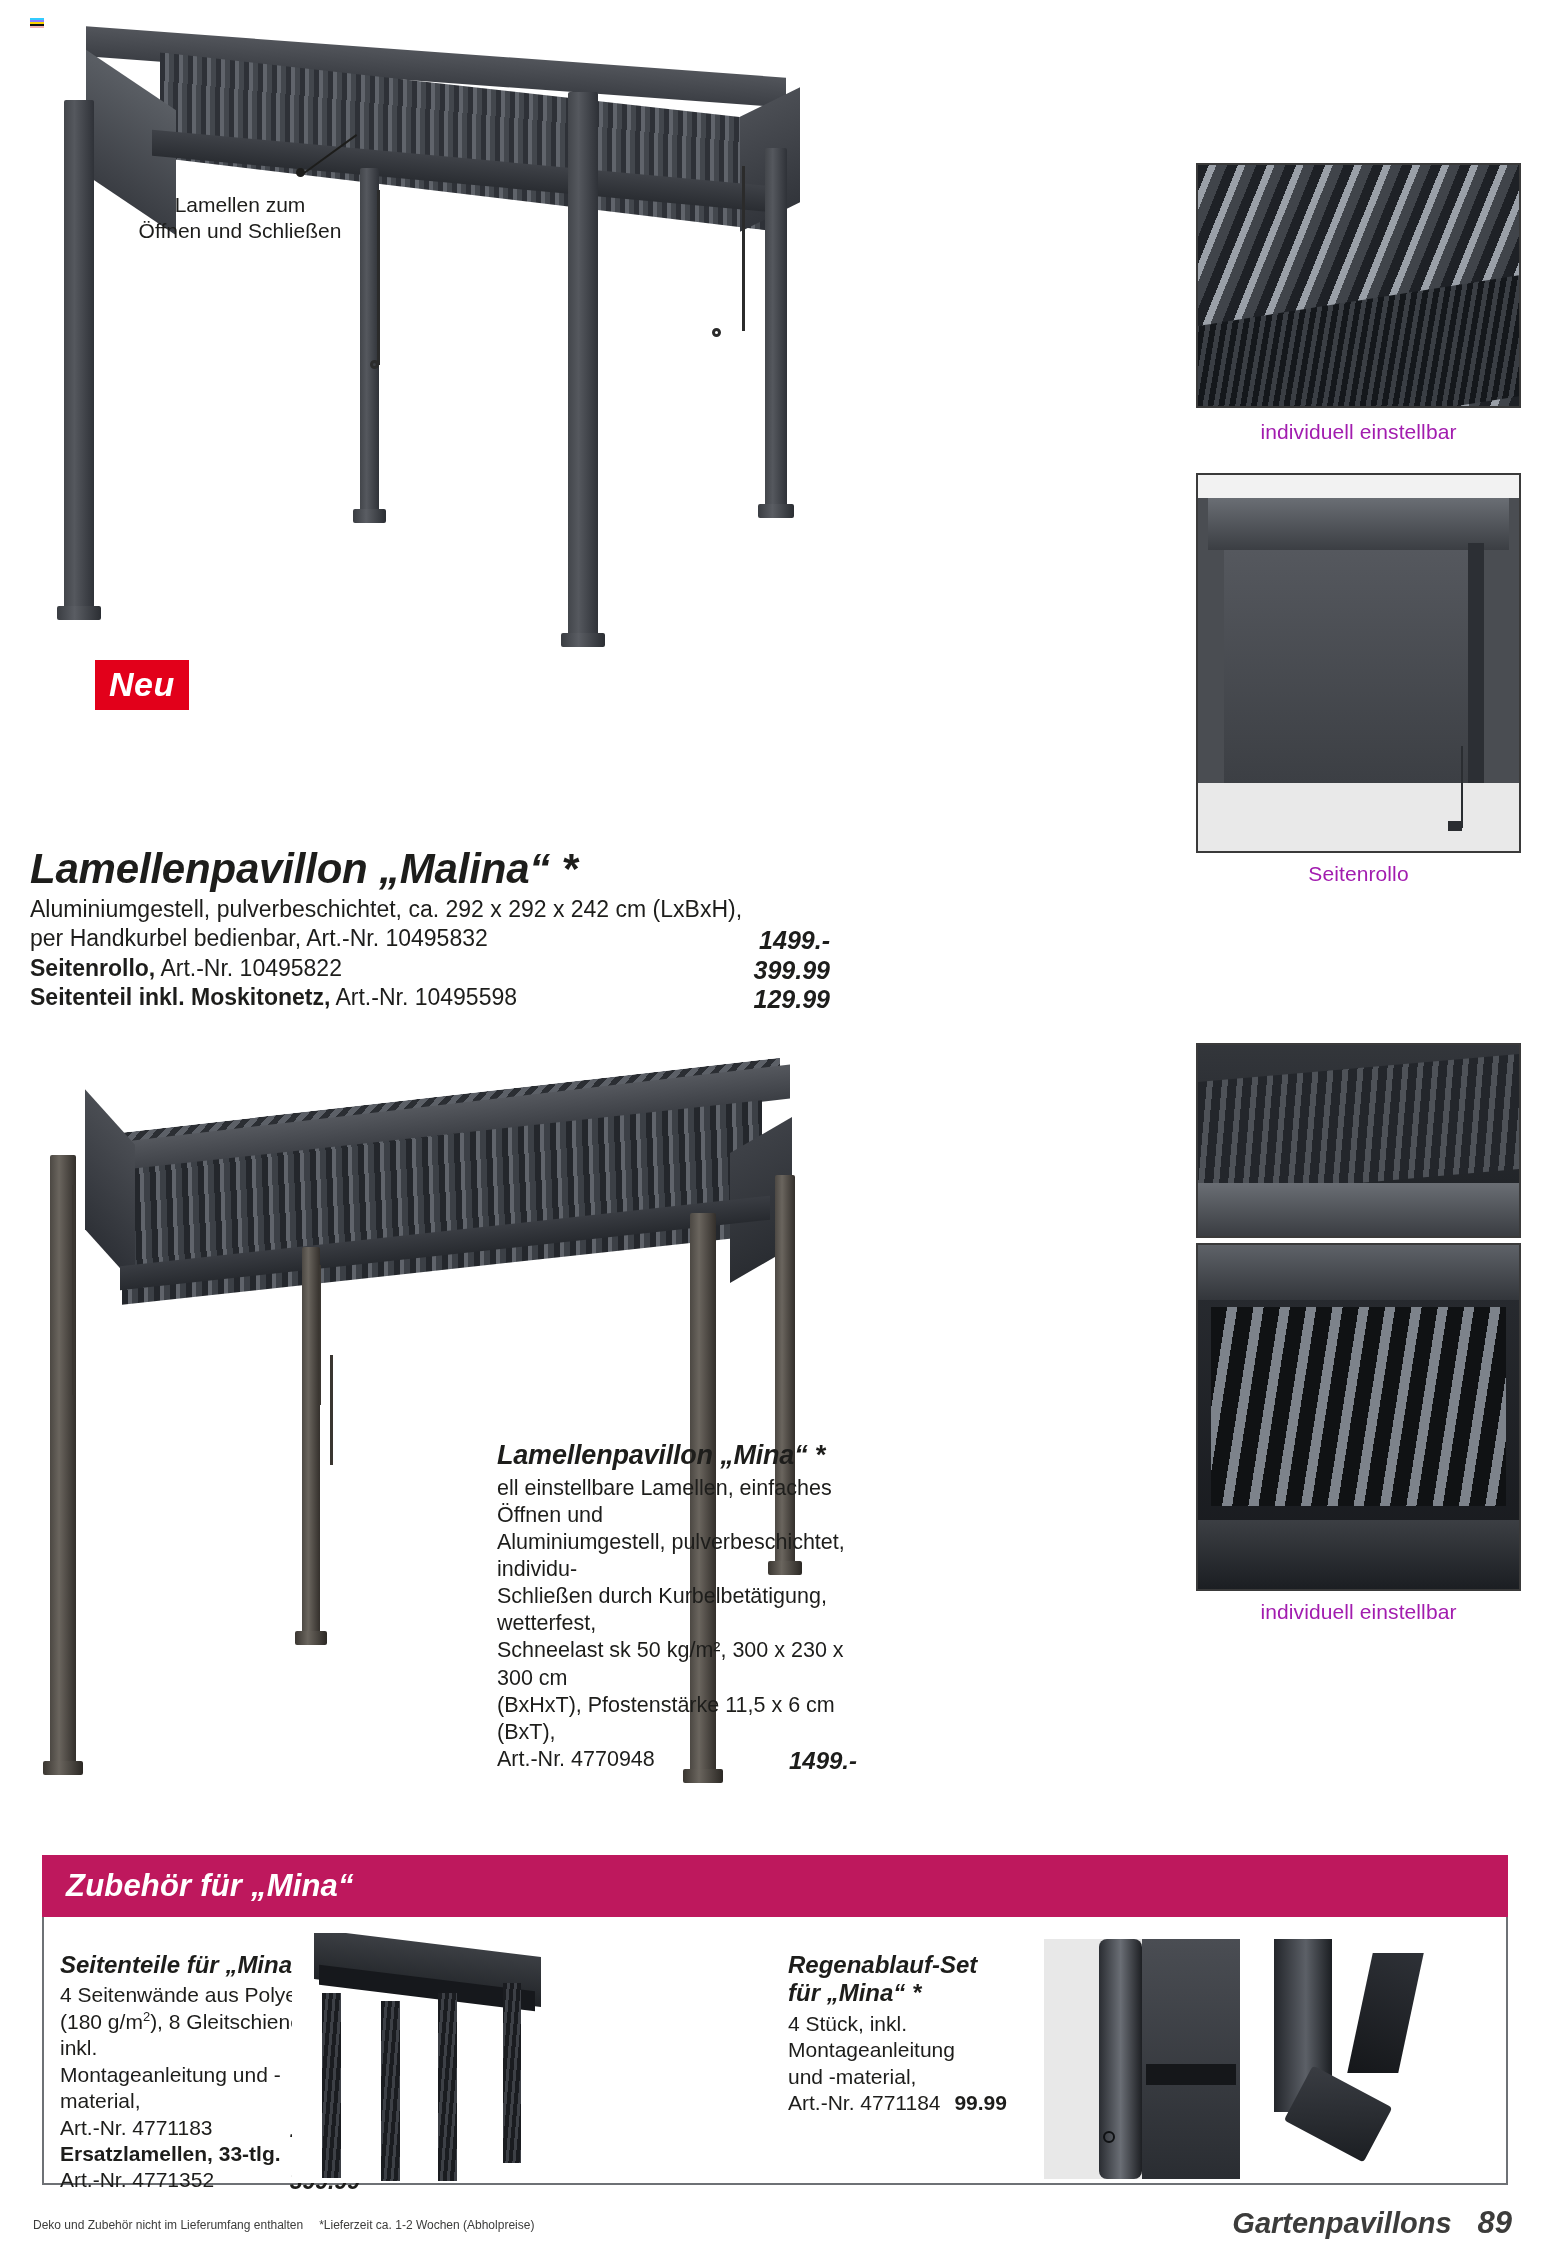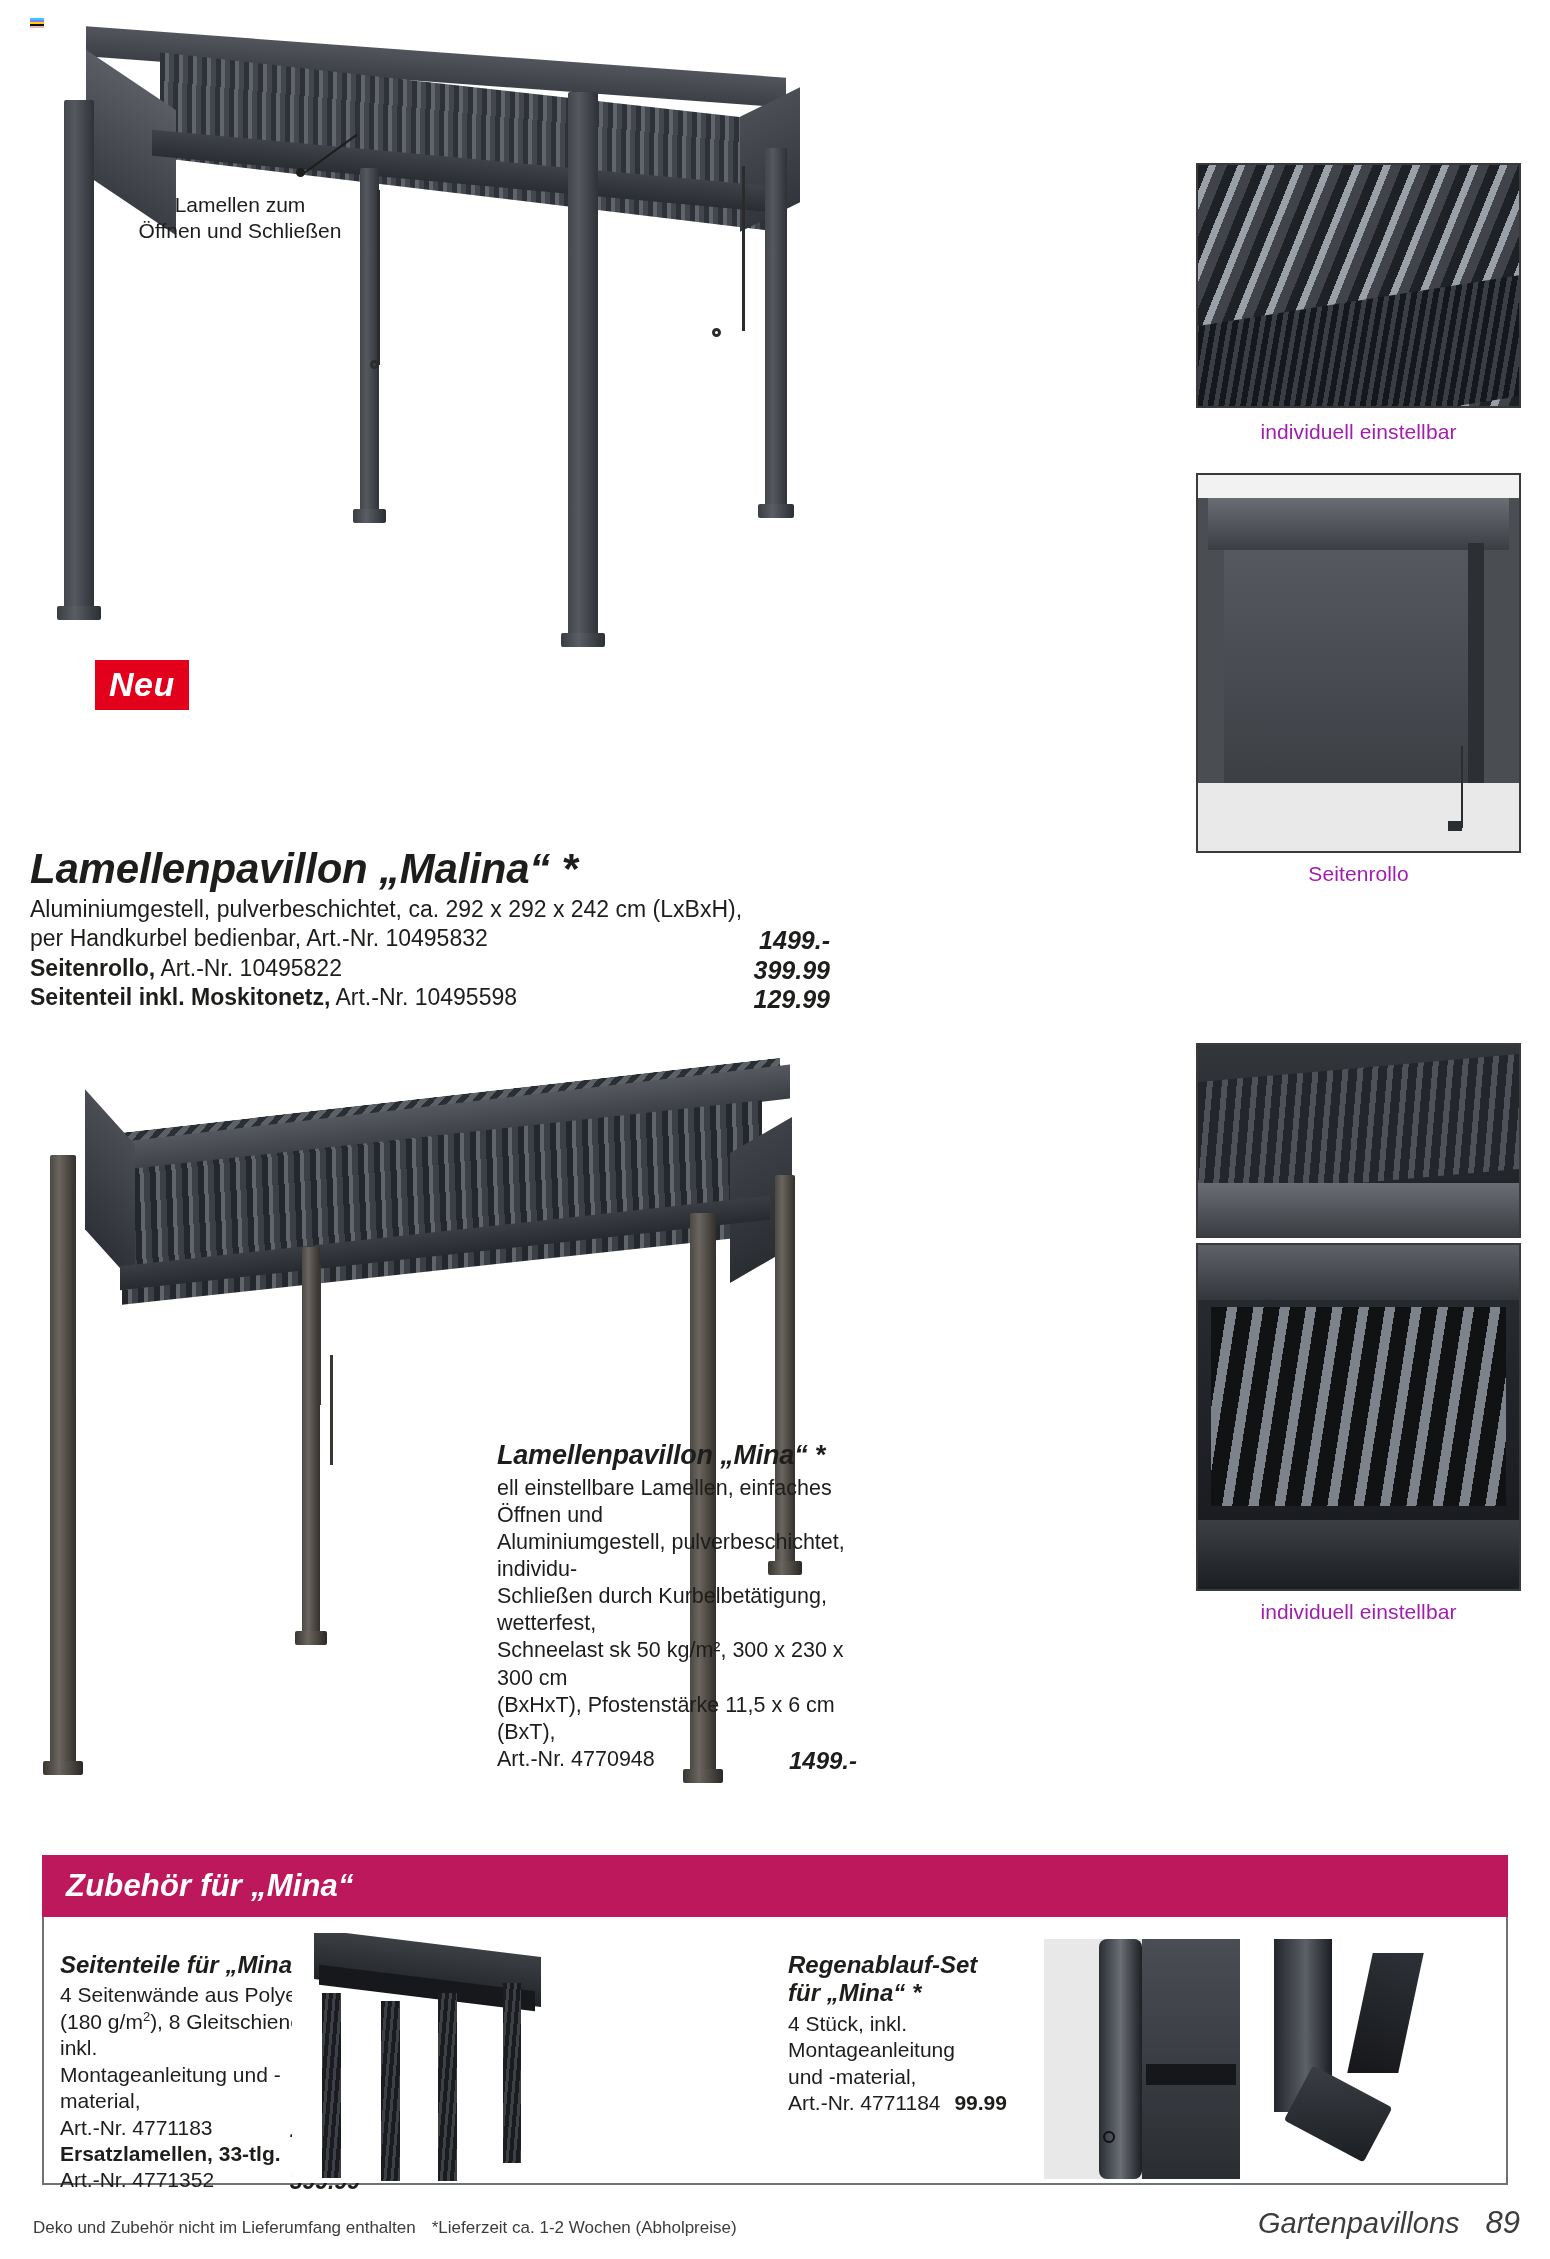--- a/index.html
+++ b/index.html
@@ -101,25 +101,25 @@
     border:2px solid #6e7175; border-top:none;
   }
   .acc-col { position:absolute; top:34px; }
   .acc-title { font-weight:bold; font-style:italic; font-size:24px; line-height:1.18; }
   .acc-text { font-size:21px; line-height:1.26; margin-top:3px; }
   .acc-text .price { font-size:23px; }
   .sup { font-size:0.62em; vertical-align:super; }
 
   
   .footer-left {
-    position:absolute; left:33px; top:2218px; font-size:17px; color:#3c3c3b; white-space:nowrap;
+    position:absolute; left:33px; top:2218px; font-size:12px; color:#3c3c3b; white-space:nowrap;
   }
   .footer-left .gap { display:inline-block; width:16px; }
   .footer-right {
-    position:absolute; right:30px; top:2205px; font-weight:normal; font-style:italic;
+    position:absolute; right:38px; top:2205px; font-weight:bold; font-style:italic;
     font-size:29px; color:#3c3c3b; white-space:nowrap;
   }
   .footer-right .pg { margin-left:26px; font-size:31px; }
 
   
   .hero2 { position:absolute; left:30px; top:1035px; width:830px; height:790px; }
   .zigzag {
     position:absolute;
     background:
       repeating-linear-gradient(135deg,#2b2e33 0 6px,#5c6067 6px 12px);

